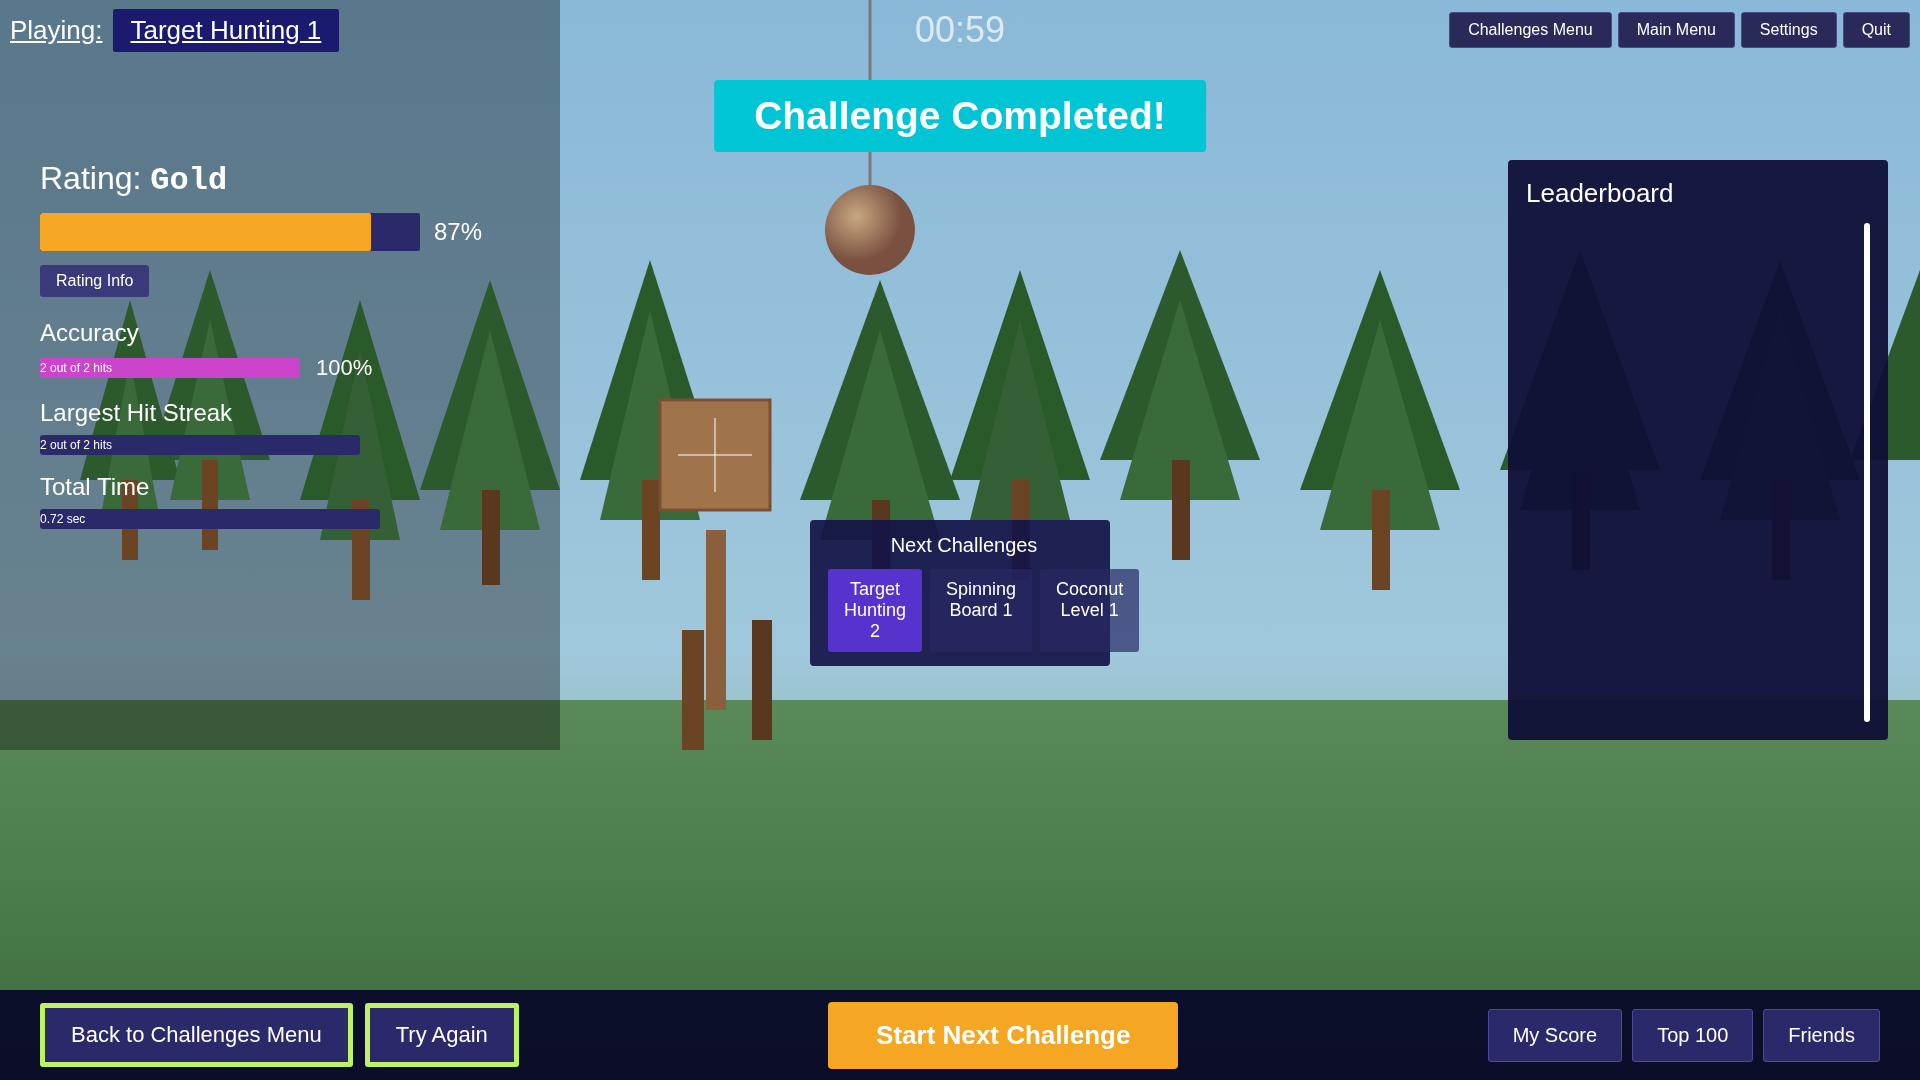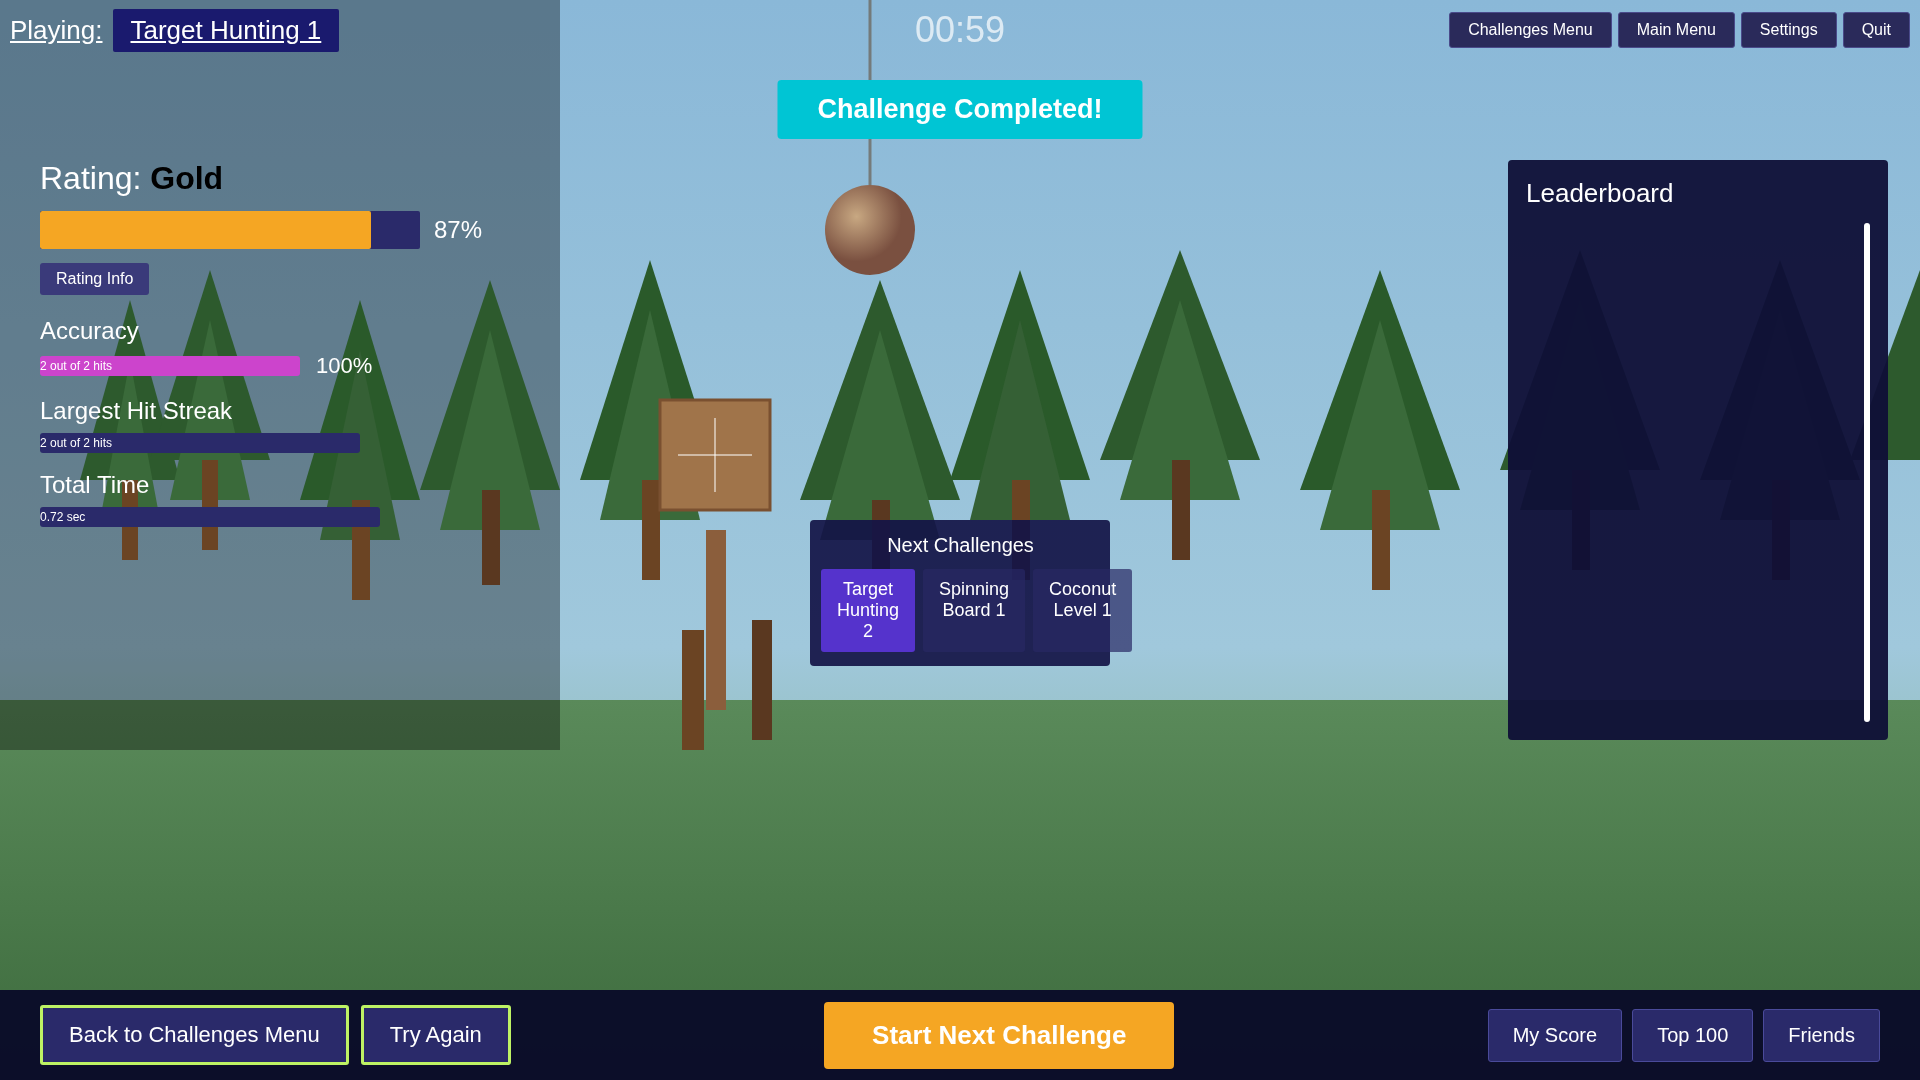--- a/index.html
+++ b/index.html
@@ -81,21 +81,21 @@
     }
 
     
     .challenge-banner {
       position: absolute;
       top: 80px;
       left: 50%;
       transform: translateX(-50%);
       background: #00c5d4;
       color: white;
-      font-size: 27px;
+      font-size: 39px;
       font-weight: bold;
       padding: 14px 40px;
       border-radius: 4px;
       z-index: 100;
       white-space: nowrap;
     }
 
     
     .left-panel {
       position: absolute;
@@ -106,22 +106,23 @@
     }
 
     .rating-line {
       color: white;
       font-size: 32px;
       font-weight: 500;
       margin-bottom: 14px;
     }
 
     .rating-gold {
-      color: #000000;
+      color: #ffffff;
       font-weight: bold;
+      font-family: Liberation Mono, monospace;
     }
 
     .progress-container {
       display: flex;
       align-items: center;
       gap: 14px;
       margin-bottom: 14px;
     }
 
     .progress-bar-bg {
@@ -200,21 +201,21 @@
     
     .next-challenges-panel {
       position: absolute;
       top: 520px;
       left: 50%;
       transform: translateX(-50%);
       width: 300px;
       background: rgba(20, 20, 70, 0.92);
       border-radius: 4px;
       z-index: 100;
-      padding: 14px 0 14px 1px;
+      padding: 14px 0 14px 8px;
     }
 
     .next-challenges-title {
       color: white;
       font-size: 20px;
       text-align: center;
       margin-bottom: 12px;
     }
 
     .next-challenges-list {
@@ -301,21 +302,21 @@
     }
 
     .bottom-left-btns {
       display: flex;
       gap: 12px;
     }
 
     .bottom-btn-gray {
       background: #2a2a6a;
       color: white;
-      border: 3px solid #bef264;
+      border: 5px solid #bef264;
       padding: 14px 26px;
       font-size: 22px;
       cursor: pointer;
       border-radius: 3px;
     }
 
     .bottom-center {
       flex: 1;
       display: flex;
       justify-content: center;

